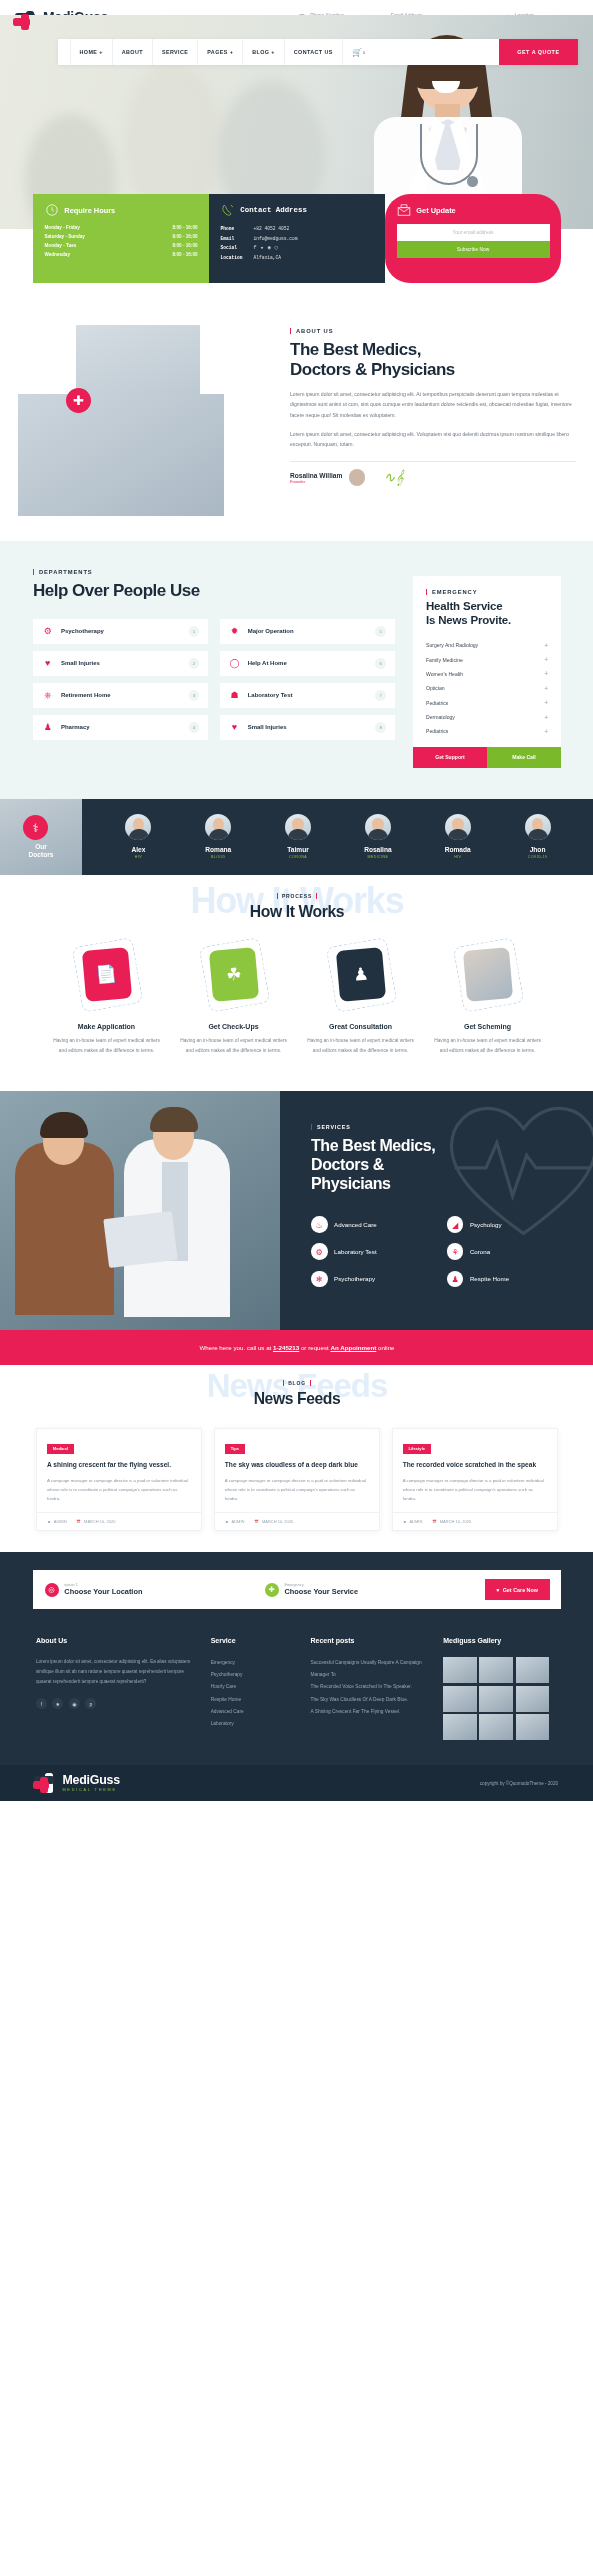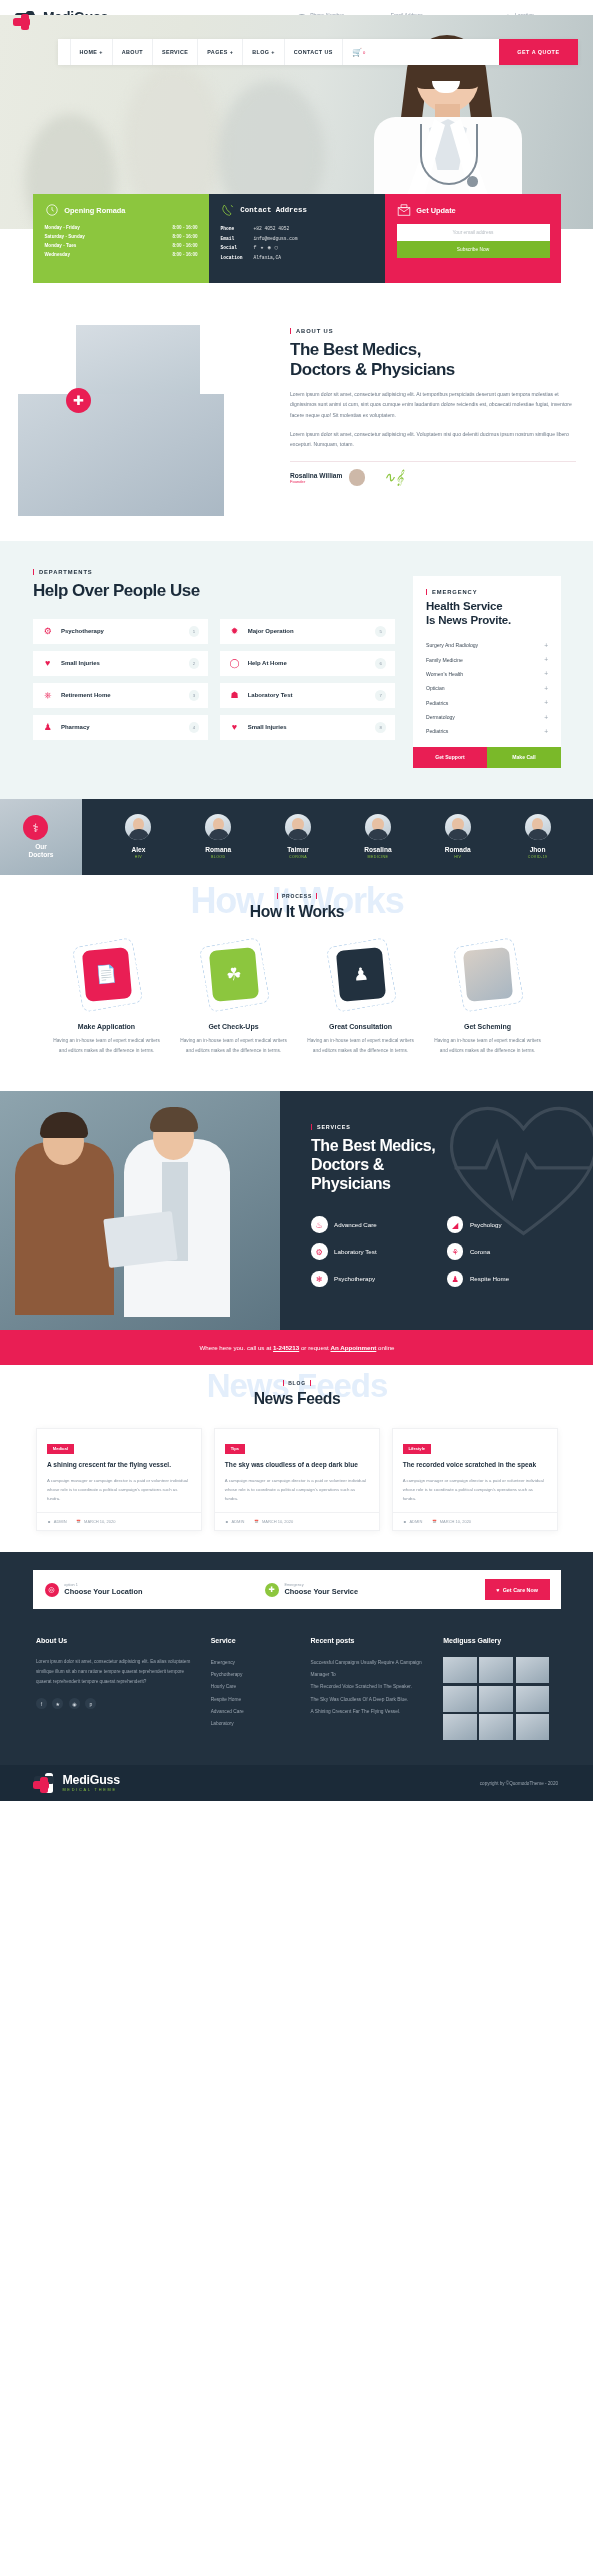--- a/index.html
+++ b/index.html
@@ -95,21 +95,21 @@
   .hero-btns { display:flex; gap:7.4px; margin-top:21.4px; }
   .btn-pink { background:#e91e54; color:#fff; font-size:5.4px; font-weight:bold; letter-spacing:0.6px; padding:7.4px 12.4px; }
   .btn-green { background:#7ab929; color:#fff; font-size:5.4px; font-weight:bold; letter-spacing:0.6px; padding:7.4px 12.4px; }
 
   
   .infoband { position:relative; height:68px; background:#fff; }
   .infoboxes { position:absolute; left:33px; right:33px; top:-35px; display:flex; height:89px; z-index:9; }
   .ib { flex:1; padding:9px 11.5px; position:relative; overflow:hidden; }
   .ib-green { background:#8cc63e; }
   .ib-dark { background:#22313f;font-family:Liberation Mono, monospace; }
-  .ib-pink { background:#e91e54; }
+  .ib-pink { background:#e91e54;border-radius:25px; }
   .ib-head { display:flex; align-items:center; gap:5.8px; margin-bottom:7.4px; }
   .ib-title { color:#fff; font-size:7.4px; font-weight:bold; }
   .ib-ico { width:14px; height:14px; }
   .hours-row { display:flex; justify-content:space-between; font-size:4.6px; color:#fff; font-weight:bold; line-height:1.95; }
   .hours-row span:last-child { opacity:.92; }
   .ca-row { display:flex; font-size:4.6px; color:#fff; line-height:2.0; }
   .ca-k { width:33px; font-weight:bold; }
   .ca-v { opacity:.82; }
   .ca-social { display:flex; gap:4.1px; font-size:5px; }
   .news-input { background:#fff; color:#b6bcc2; font-size:4.8px; text-align:center; padding:5.8px 0; margin-top:1.6px; }
@@ -329,21 +329,21 @@
 
   <div class="infoband">
     <div class="infoboxes">
 
       <div class="ib ib-green">
         <div class="ib-head">
           <svg class="ib-ico" viewBox="0 0 24 24" fill="none" stroke="#fff" stroke-width="1.3">
             <circle cx="12" cy="12" r="9"></circle>
               <path d="M12 7v5l3 2"></path>
           </svg>
-          <div class="ib-title">Opening Romada</div>
+          <div class="ib-title">Require Hours</div>
         </div>
         <div class="hours-row">
           <span>Monday - Friday</span>
           <span>8:00 - 16:00</span>
         </div>
         <div class="hours-row">
           <span>Saturday - Sunday</span>
           <span>8:00 - 16:00</span>
         </div>
         <div class="hours-row">

